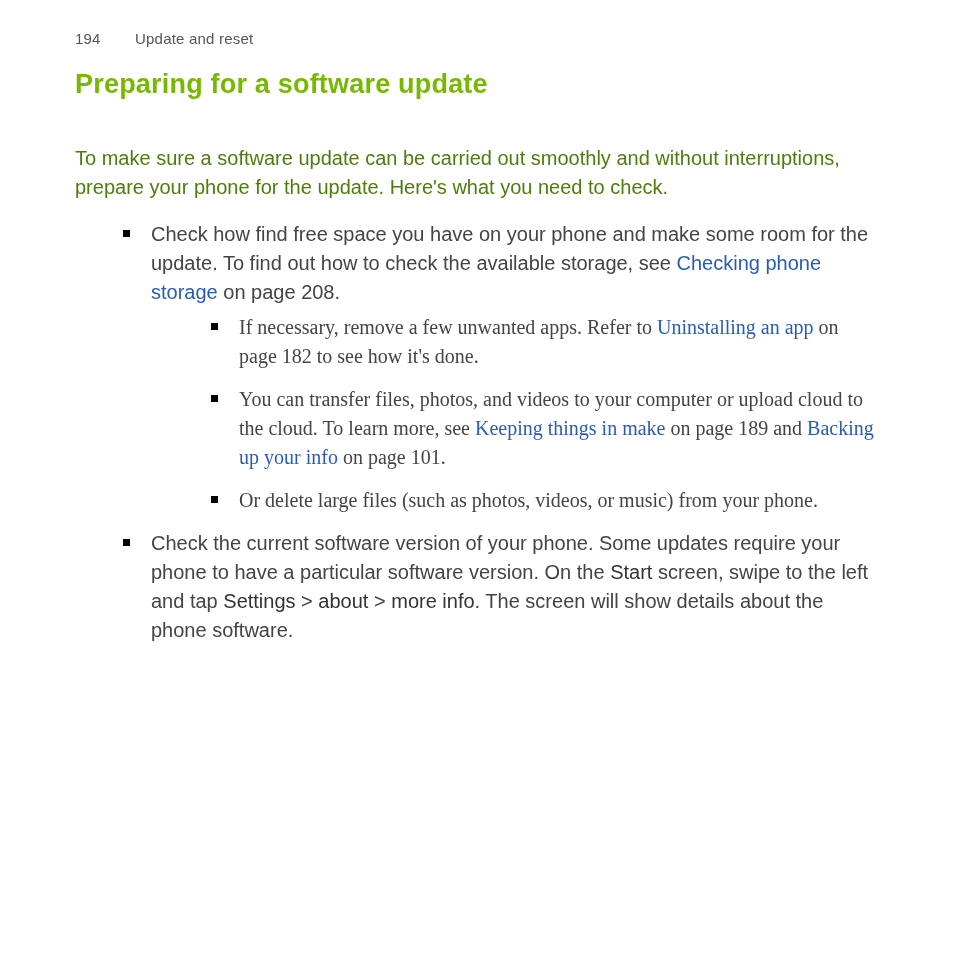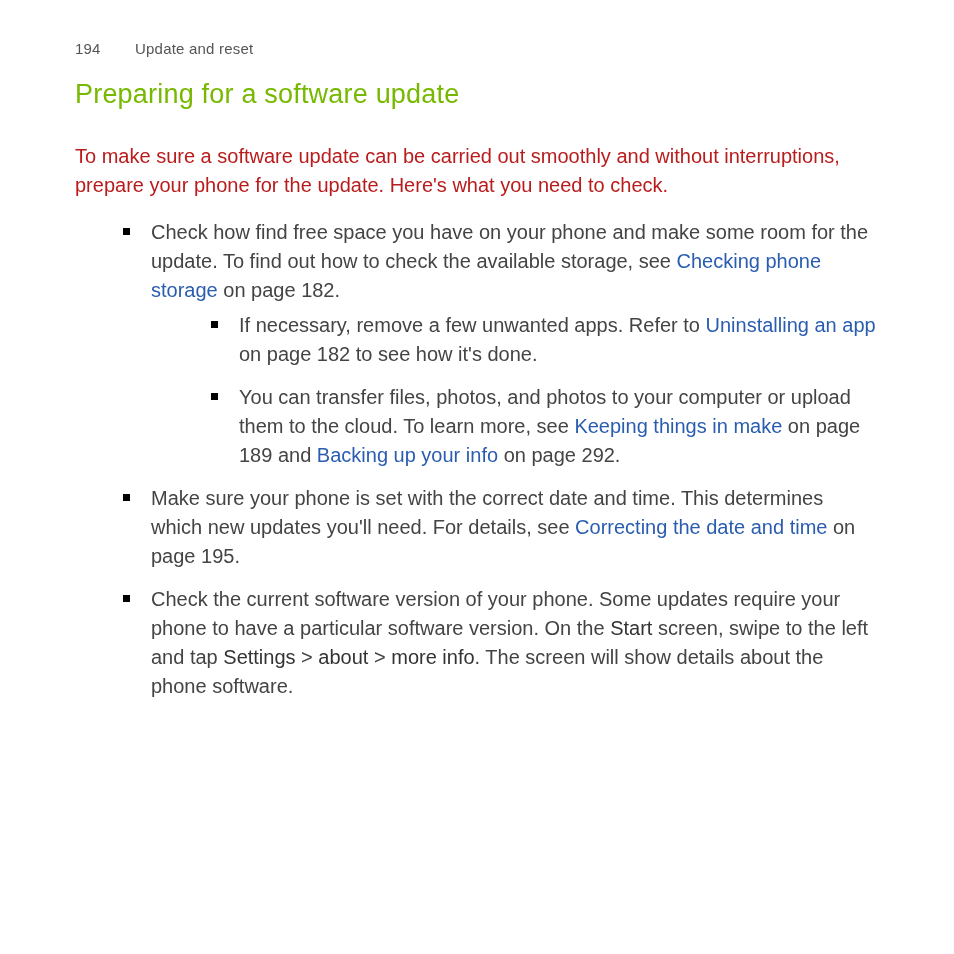--- a/index.html
+++ b/index.html
@@ -6,53 +6,54 @@
     margin: 0;
     padding: 0;
     font-family: "Trebuchet MS", "Segoe UI", Verdana, sans-serif;
     color: #4a4a4a;
     background: #ffffff;
     width: 954px;
     height: 954px;
     box-sizing: border-box;
   }
   .page {
-    padding: 40px 75px 30px 75px;
+    padding: 30px 75px 30px 75px;
   }
   .header-line {
     font-size: 15px;
     color: #555;
     margin-bottom: 22px;
     letter-spacing: 0.2px;
   }
   .header-line .pagenum {
     margin-right: 30px;
   }
   h1.title {
     color: #77b900;
     font-size: 27px;
-    font-weight: 400;
-    margin: 0 0 32px 0;
+    font-weight: 700;
+    margin: 0 0 44px 0;
     letter-spacing: 0.2px;
   }
   p.intro {
     font-size: 20px;
     line-height: 1.45;
     margin: 0 0 18px 0;
-    color: #b91c1c;
+    color: #4d7c0f;
   }
   ul.outer {
     list-style: none;
     padding-left: 48px;
     margin: 0;
   }
   ul.inner {
     list-style: none;
     padding-left: 60px;
     margin: 6px 0 10px 0;
+    font-family: Liberation Serif, serif;
   }
   li {
     position: relative;
     font-size: 20px;
     line-height: 1.45;
     color: #444;
     margin-bottom: 14px;
     padding-left: 28px;
   }
   li::before {
@@ -85,35 +86,35 @@
   </div>
 
   <h1 class="title">Preparing for a software update</h1>
 
   <p class="intro">To make sure a software update can be carried out smoothly and without interruptions, prepare your phone for the update. Here's what you need to check.</p>
 
   <ul class="outer">
 
 
     <li>
-      <span>Check how find free space you have on your phone and make some room for the update. To find out how to check the available storage, see </span><a class="link" href="#">Checking phone storage</a><span> on page 182.</span>
+      <span>Check how find free space you have on your phone and make some room for the update. To find out how to check the available storage, see </span><a class="link" href="#">Checking phone storage</a><span> on page 208.</span>
 
       <ul class="inner">
         <li>
           <span>If necessary, remove a few unwanted apps. Refer to </span><a class="link" href="#">Uninstalling an app</a><span> on page 182 to see how it's done.</span>
         </li>
         <li>
-          <span>You can transfer files, photos, and photos to your computer or upload them to the cloud. To learn more, see </span><a class="link" href="#">Keeping things in make</a><span> on page 189 and </span><a class="link" href="#">Backing up your info</a><span> on page 292.</span>
+          <span>You can transfer files, photos, and videos to your computer or upload cloud to the cloud. To learn more, see </span><a class="link" href="#">Keeping things in make</a><span> on page 189 and </span><a class="link" href="#">Backing up your info</a><span> on page 101.</span>
+        </li>
+        <li>
+          <span>Or delete large files (such as photos, videos, or music) from your phone.</span>
         </li>
       </ul>
     </li>
 
-    <li>
-      <span>Make sure your phone is set with the correct date and time. This determines which new updates you'll need. For details, see </span><a class="link" href="#">Correcting the date and time</a><span> on page 195.</span>
-    </li>
 
     <li>
       <span>Check the current software version of your phone. Some updates require your phone to have a particular software version. On the </span><span class="bold">Start</span><span> screen, swipe to the left and tap </span><span class="bold">Settings</span><span> &gt; </span><span class="bold">about</span><span> &gt; </span><span class="bold">more info</span><span>. The screen will show details about the phone software.</span>
     </li>
 
   </ul>
 
 </div>
 
 </body></html>

